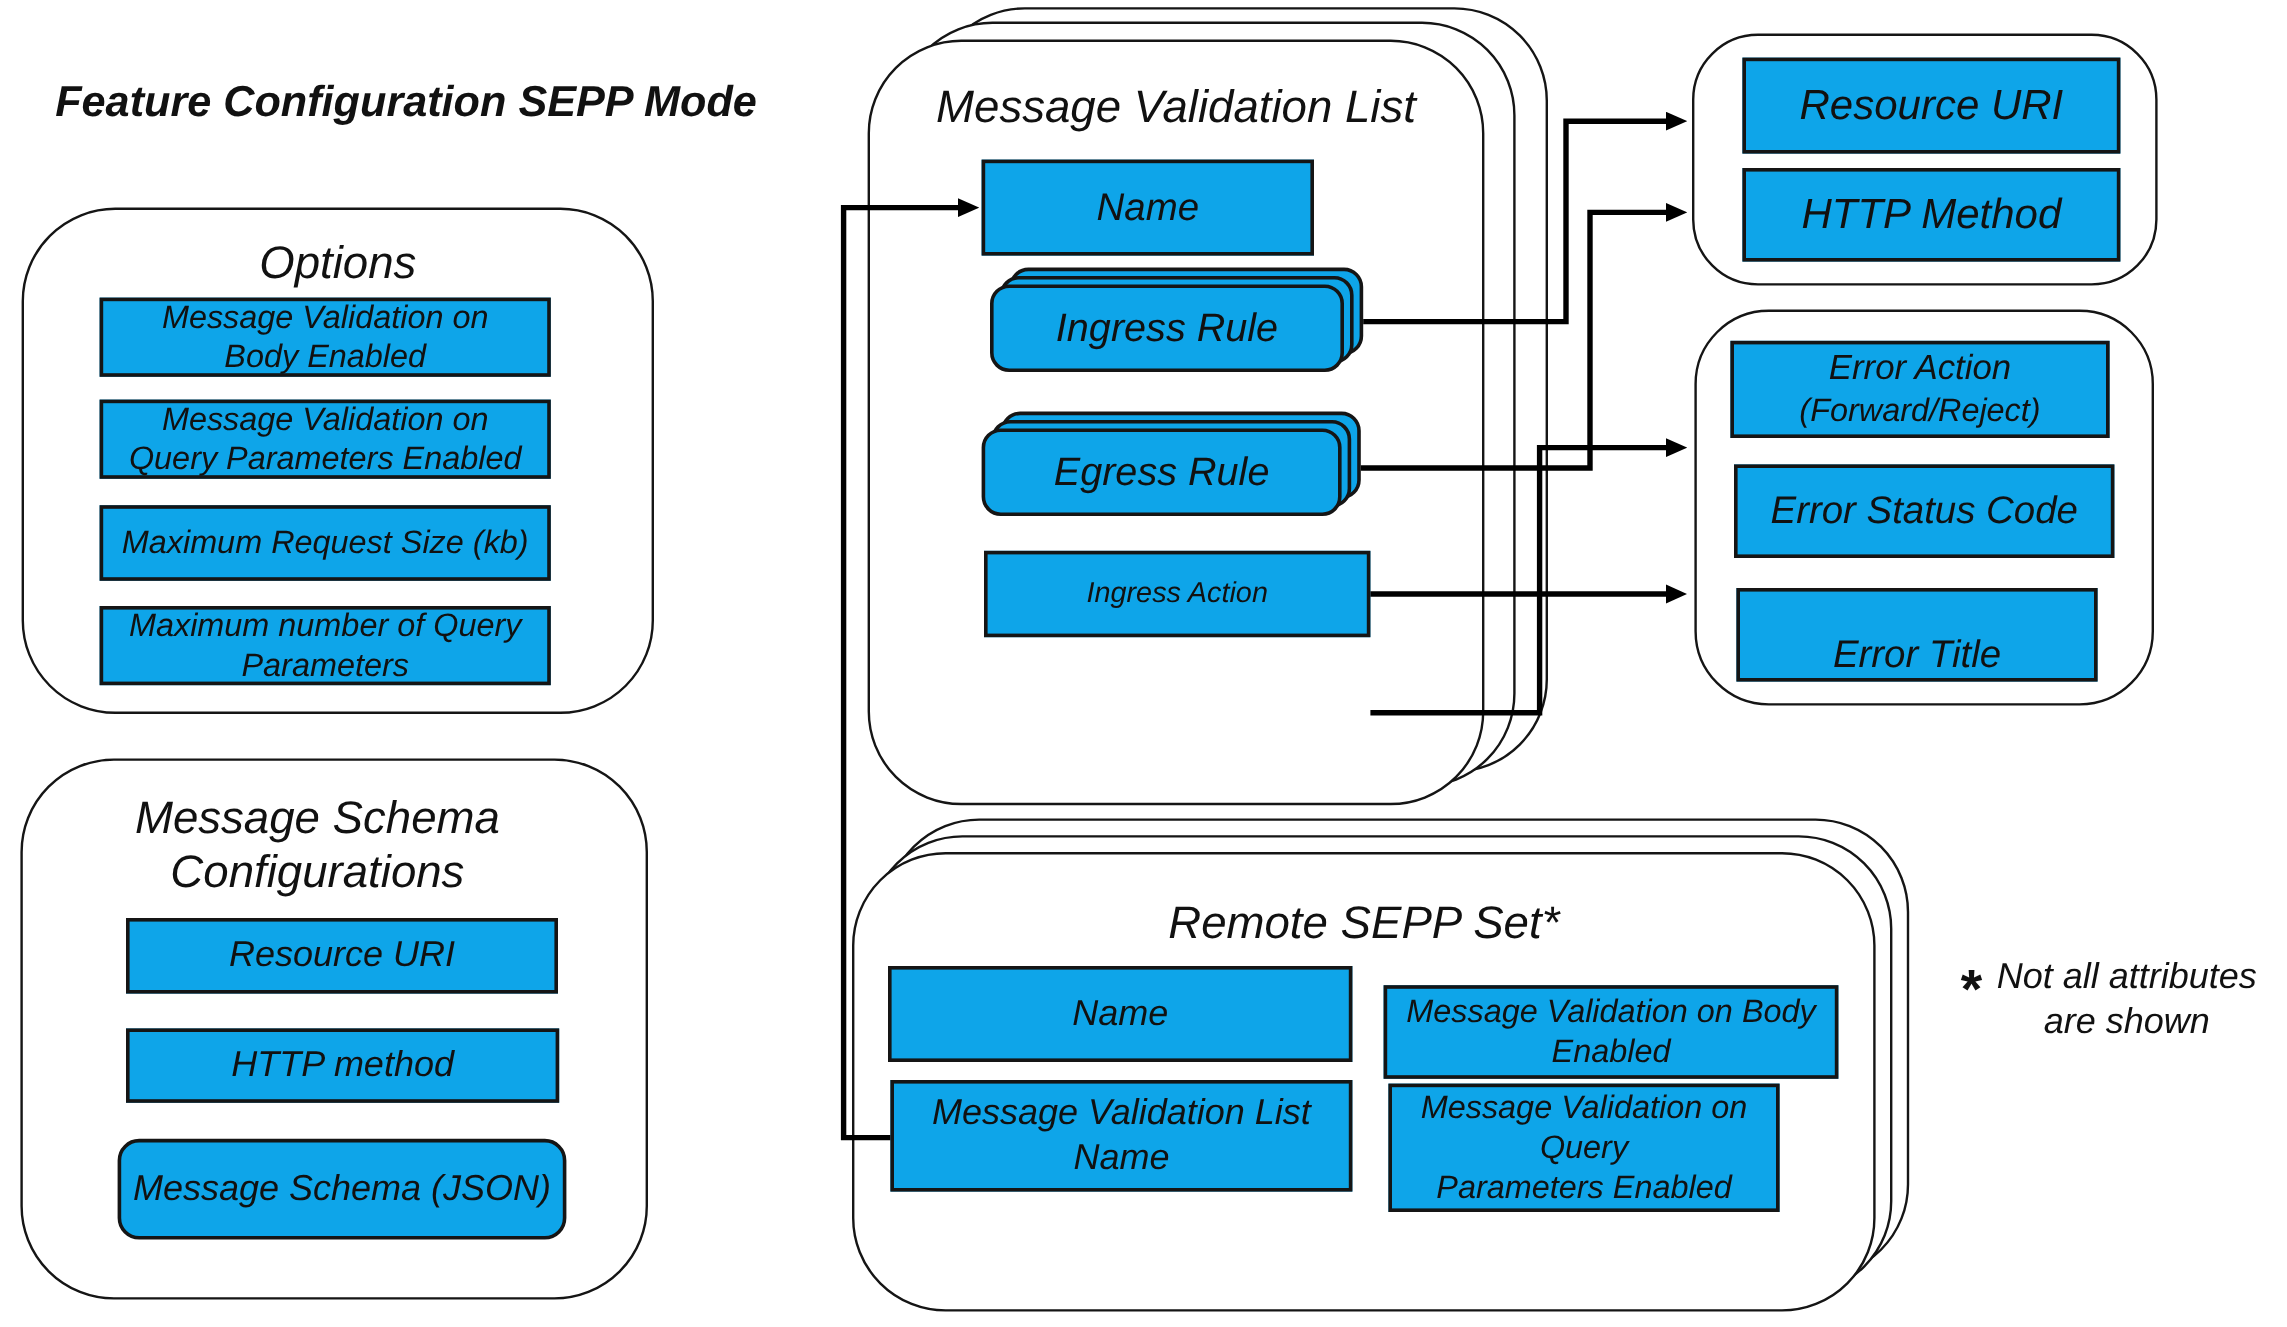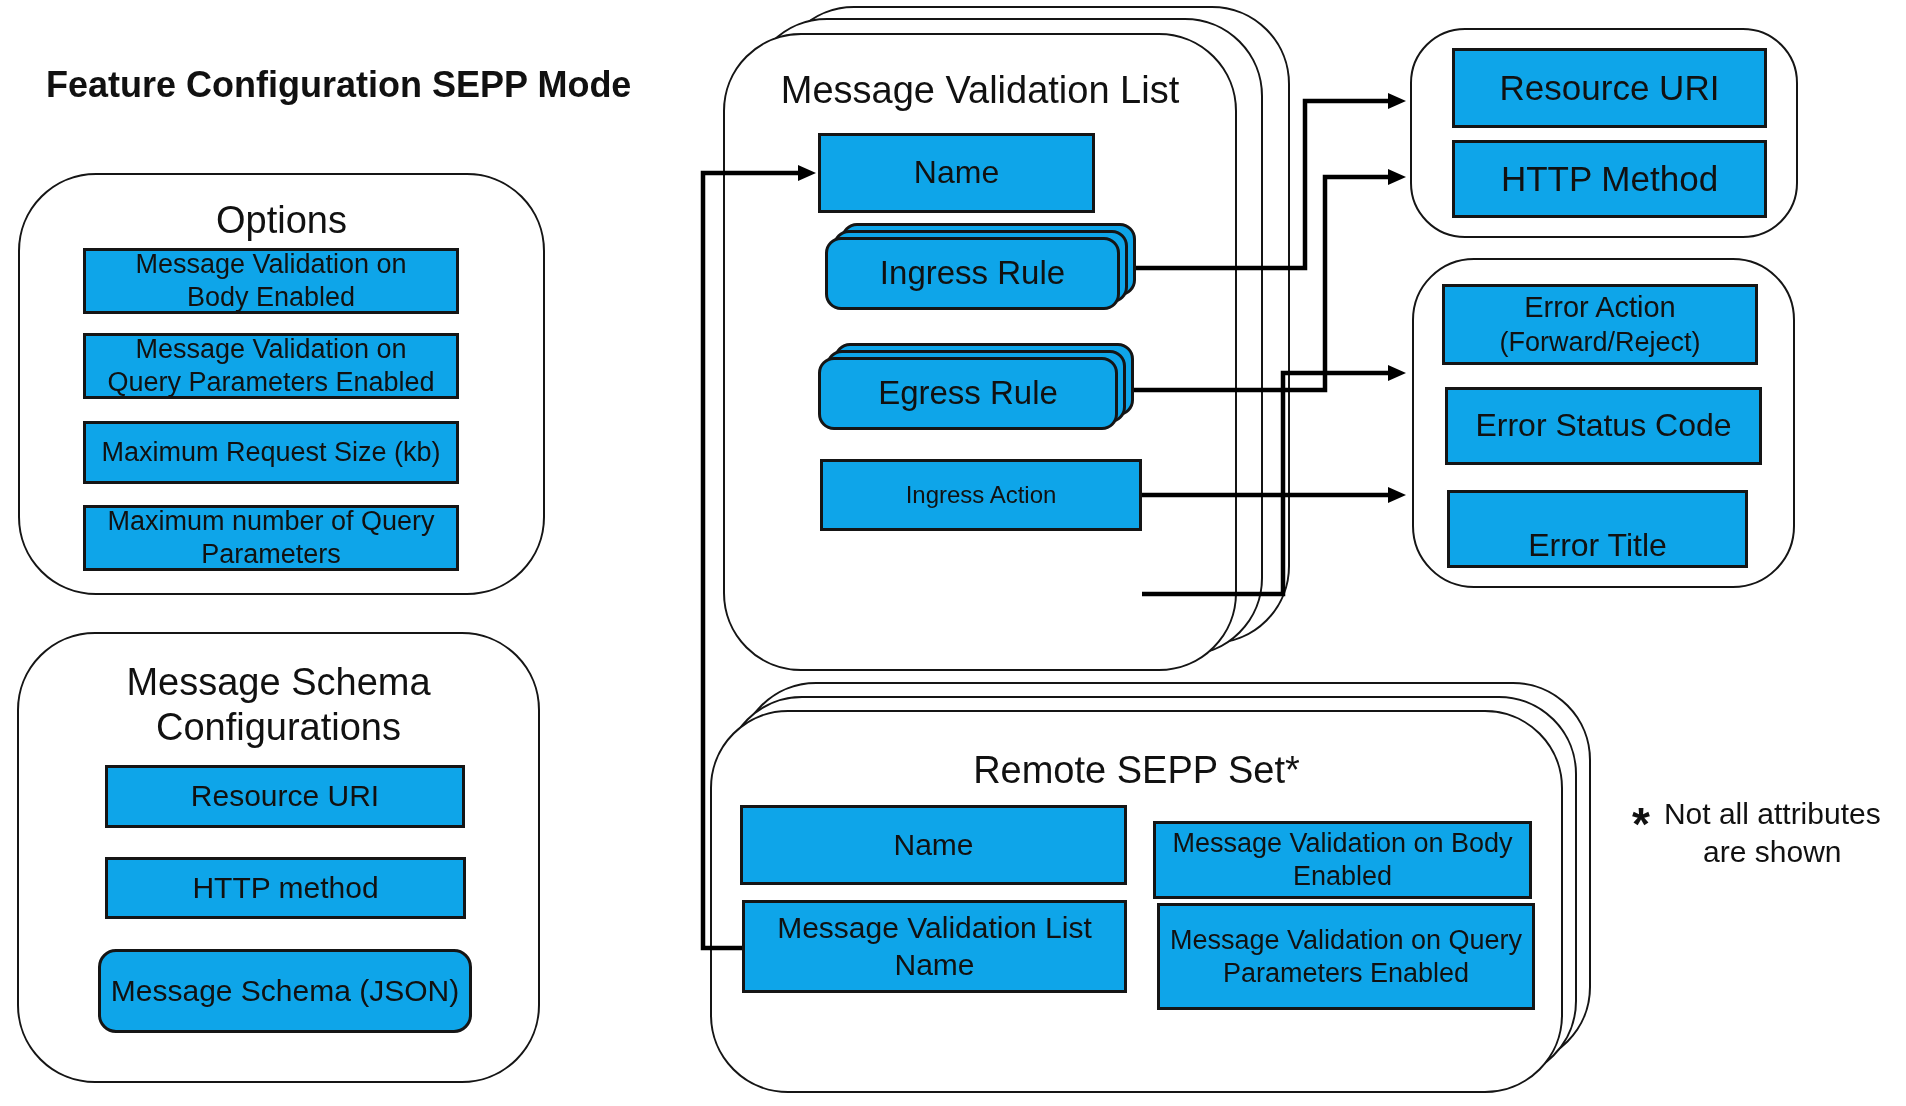--- a/index.html
+++ b/index.html
@@ -1,17 +1,17 @@
 <!DOCTYPE html>
 <html><head>
 <meta charset="utf-8">
 <style>
   html,body{margin:0;padding:0;background:#fff;}
   #canvas{position:relative;width:1906px;height:1106px;background:#fff;overflow:hidden;
-          font-family:"Liberation Sans", sans-serif;color:#111;}
+          font-family:"Liberation Sans", sans-serif;color:#111;font-style:italic;}
   .grp{position:absolute;background:#fff;border:3px solid #151515;border-radius:78px;box-sizing:border-box;}
   .grp.small-r{border-radius:55px;}
   .box{position:absolute;background:#0ea5e9;border:3px solid #151515;box-sizing:border-box;
        display:flex;flex-direction:column;align-items:center;justify-content:center;text-align:center;line-height:1.22;}
   .rbox{border-radius:16px;}
   .heading{position:absolute;text-align:center;font-size:38px;line-height:1.18;}
   .title{position:absolute;font-size:36px;font-weight:bold;white-space:nowrap;}
   svg.wires{position:absolute;left:0;top:0;z-index:60;pointer-events:none;}
   .note{position:absolute;display:flex;align-items:flex-start;gap:14px;}
   .note .star{font-size:46px;font-weight:bold;line-height:1;padding-top:6px;}
@@ -36,21 +36,21 @@
   </div>
   <div class="box" style="left:83px;top:421px;width:376px;height:63px;font-size:27px;">
     <div>Maximum Request Size (kb)</div>
   </div>
   <div class="box" style="left:83px;top:505px;width:376px;height:66px;font-size:27px;">
     <div>Maximum number of Query</div>
     <div>Parameters</div>
   </div>
 
   <div class="grp" style="left:17px;top:632px;width:523px;height:451px;border-width:2px;"></div>
-  <div class="heading" style="left:17px;top:660px;width:523px;">
+  <div class="heading" style="left:3px;top:660px;width:523px;">
     <div>Message Schema</div>
     <div>Configurations</div>
   </div>
   <div class="box" style="left:105px;top:765px;width:360px;height:63px;font-size:30px;">
     <div>Resource URI</div>
   </div>
   <div class="box" style="left:105px;top:857px;width:361px;height:62px;font-size:30px;">
     <div>HTTP method</div>
   </div>
   <div class="box" style="left:98px;top:949px;width:374px;height:84px;font-size:30px;border-radius:18px;">
@@ -111,21 +111,21 @@
     <div>Name</div>
   </div>
   <div class="box" style="left:742px;top:900px;width:385px;height:93px;font-size:30px;">
     <div>Message Validation List</div>
     <div>Name</div>
   </div>
   <div class="box" style="left:1153px;top:805px;width:379px;height:78px;font-size:27px;margin-top:16px;">
     <div>Message Validation on Body</div>
     <div>Enabled</div>
   </div>
-  <div class="box" style="left:1157px;top:903px;width:378px;height:107px;font-size:27px;text-align:center;">
+  <div class="box" style="left:1157px;top:903px;width:326px;height:107px;font-size:27px;text-align:center;">
     <div>Message Validation on Query</div>
     <div>Parameters Enabled</div>
   </div>
 
   <div class="note" style="left:1632px;top:795px;width:266px;">
     <span class="star">*</span>
     <span class="ntxt">
       <div>Not all attributes</div>
       <div>are shown</div>
     </span>

